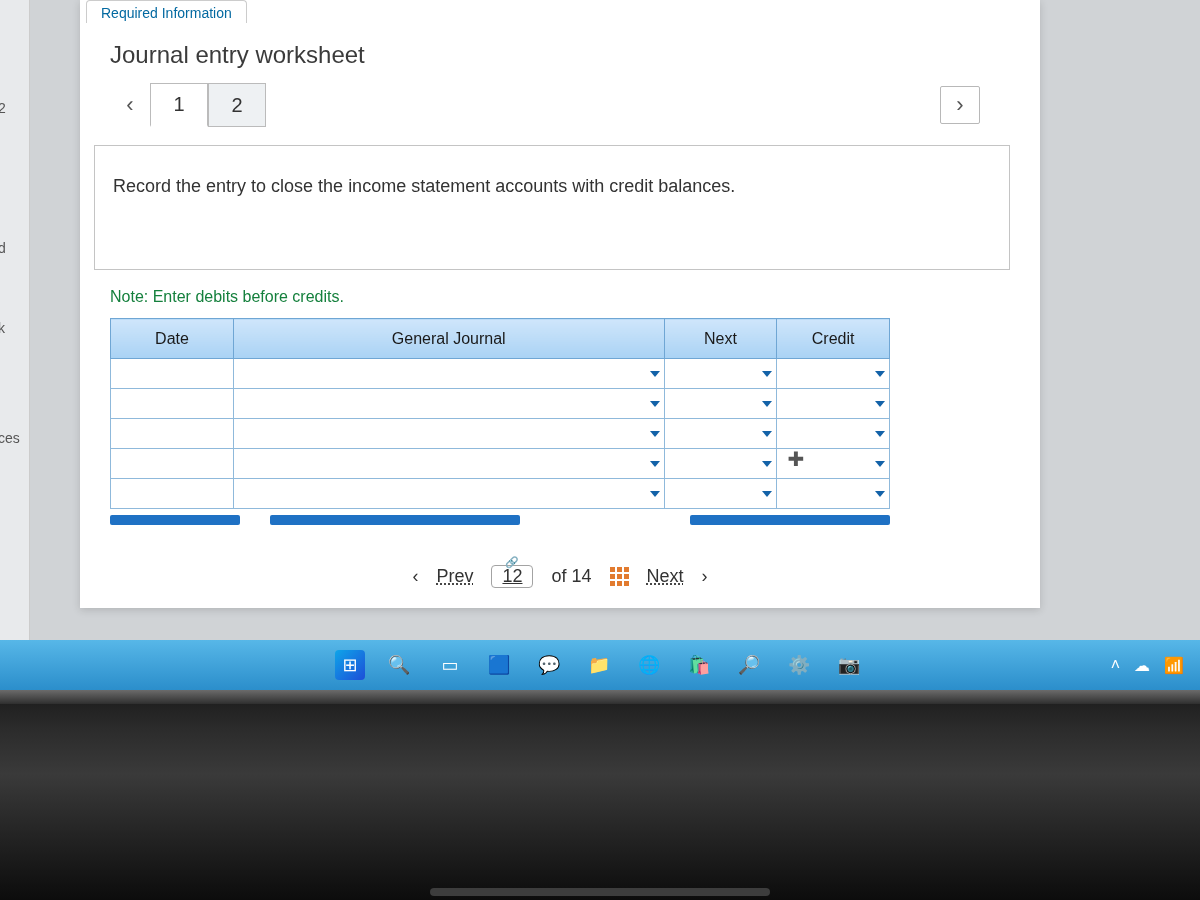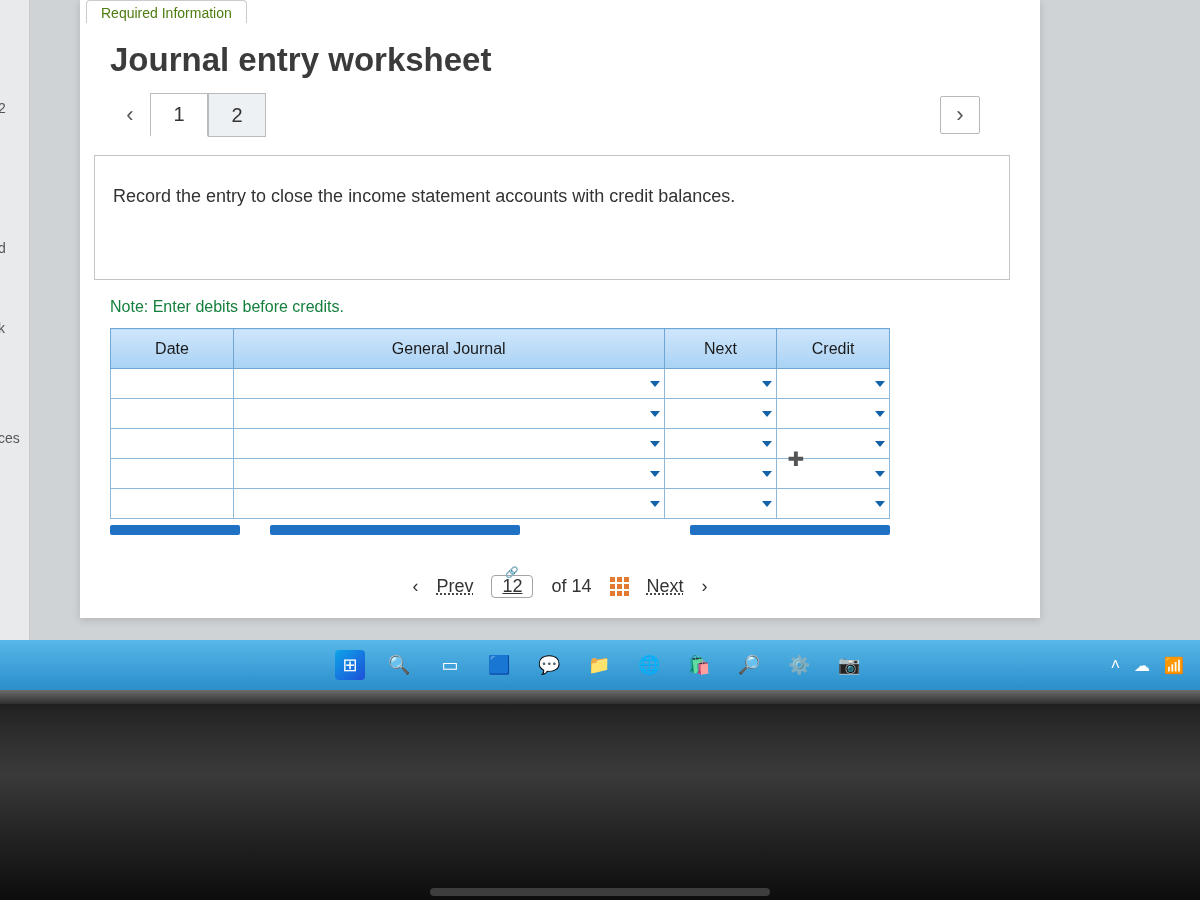--- a/index.html
+++ b/index.html
@@ -27,27 +27,27 @@
     box-shadow: 0 2px 8px rgba(0,0,0,.15);
     padding-bottom: 20px;
   }
   .req-tab {
     margin-left: 6px;
     display:inline-block;
     border:1px solid #ccc;
     border-bottom:none;
     padding:4px 14px 2px;
     font-size:14px;
-    color:#4d7c0f;
+    color:#0369a1;
     background:#fff;
     border-radius:4px 4px 0 0;
   }
   .title {
-    font-size:33px;
-    font-weight:bold;
+    font-size:24px;
+    font-weight:normal;
     color:#3b3b3b;
     padding:18px 0 14px 30px;
   }
   .steps-row {
     display:flex;
     align-items:center;
     gap:0;
     padding-left:30px;
     margin-bottom:18px;
   }

